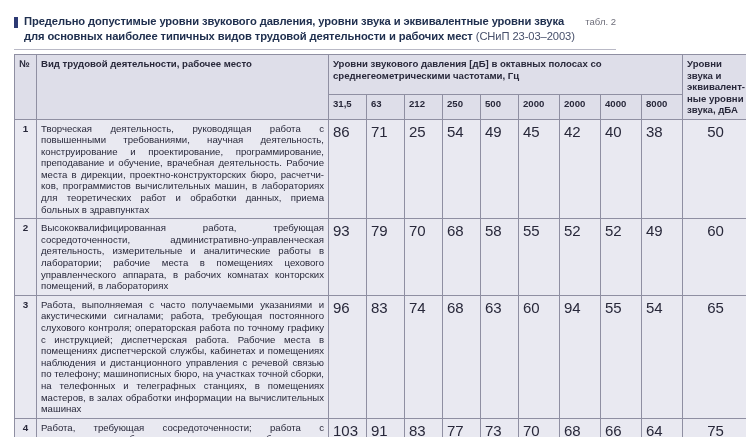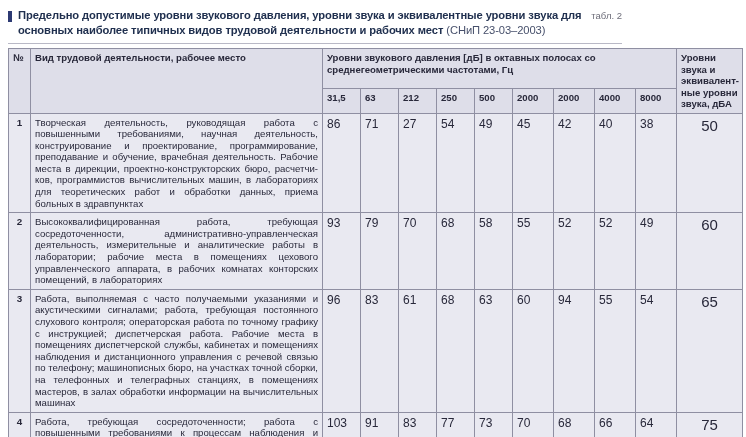--- a/index.html
+++ b/index.html
@@ -13,21 +13,21 @@
     font-family: "Liberation Sans", sans-serif;
     color: #2b2b3a;
     overflow: hidden;
   }
 
   .page {
     width: 630px;
     height: 437px;
     position: relative;
     box-sizing: border-box;
-    padding: 2px;
+    padding: 8px;
   }
 
   
   .title-row {
     display: flex;
     align-items: flex-start;
     padding: 6px 6px 0 6px;
     box-sizing: border-box;
   }
   .title-marker {
@@ -128,21 +128,21 @@
   }
   td.c-kind {
     text-align: justify;
     line-height: 11.6px;
     padding-top: 4px;
     hyphens: manual;
   }
   td.c-val {
     text-align: left;
     padding-top: 4px;
-    font-size: 12px;
+    font-size: 15px;
   }
   td.c-last {
     text-align: center;
     padding-top: 4px;
     font-size: 15px;
   }
 </style>
 </head>
 <body>
 
@@ -195,21 +195,21 @@
           <th class="h-freq">4000</th>
           <th class="h-freq">8000</th>
         </tr>
       </thead>
       <tbody>
         <tr>
           <td class="c-no">1</td>
           <td class="c-kind">Творческая деятельность, руководящая работа с повышенными требо­ваниями, научная деятельность, конструирование и проектирование, программирование, преподавание и обучение, врачебная деятельность. Рабочие места в дирекции, проектно-конструкторских бюро, расчетчи­ков, программистов вычислительных машин, в лабораториях для теоре­тических работ и обработки данных, приема больных в здравпунктах</td>
           <td class="c-val">86</td>
           <td class="c-val">71</td>
-          <td class="c-val">27</td>
+          <td class="c-val">25</td>
           <td class="c-val">54</td>
           <td class="c-val">49</td>
           <td class="c-val">45</td>
           <td class="c-val">42</td>
           <td class="c-val">40</td>
           <td class="c-val">38</td>
           <td class="c-last">50</td>
         </tr>
         <tr>
           <td class="c-no">2</td>
@@ -223,21 +223,21 @@
           <td class="c-val">52</td>
           <td class="c-val">52</td>
           <td class="c-val">49</td>
           <td class="c-last">60</td>
         </tr>
         <tr>
           <td class="c-no">3</td>
           <td class="c-kind">Работа, выполняемая с часто получаемыми указаниями и акустически­ми сигналами; работа, требующая постоянного слухового контроля; операторская работа по точному графику с инструкцией; диспетчерская работа. Рабочие места в помещениях диспетчерской службы, кабине­тах и помещениях наблюдения и дистанционного управления с речевой связью по телефону; машинописных бюро, на участках точной сборки, на телефонных и телеграфных станциях, в помещениях мастеров, в за­лах обработки информации на вычислительных машинах</td>
           <td class="c-val">96</td>
           <td class="c-val">83</td>
-          <td class="c-val">61</td>
+          <td class="c-val">74</td>
           <td class="c-val">68</td>
           <td class="c-val">63</td>
           <td class="c-val">60</td>
           <td class="c-val">94</td>
           <td class="c-val">55</td>
           <td class="c-val">54</td>
           <td class="c-last">65</td>
         </tr>
         <tr>
           <td class="c-no">4</td>

